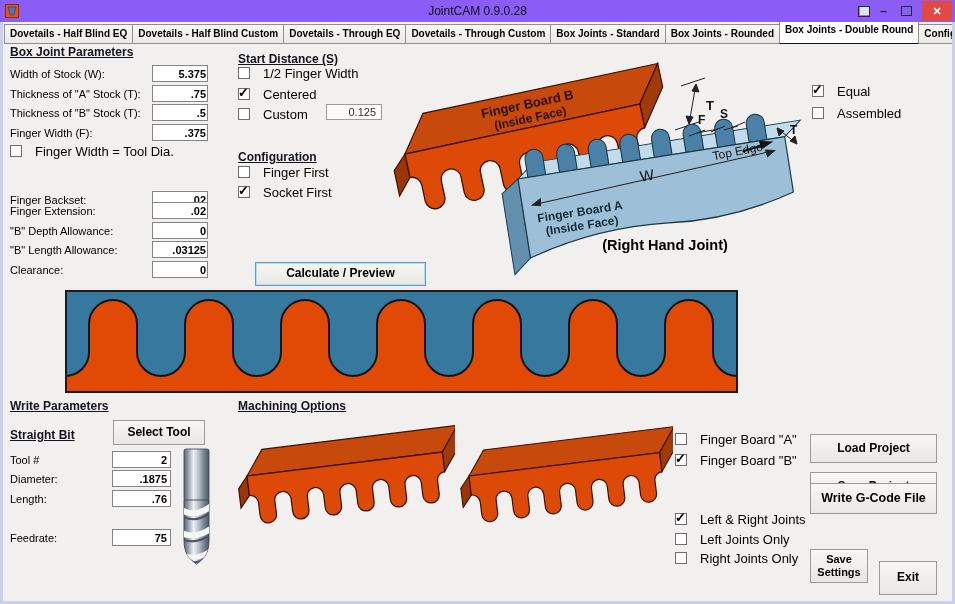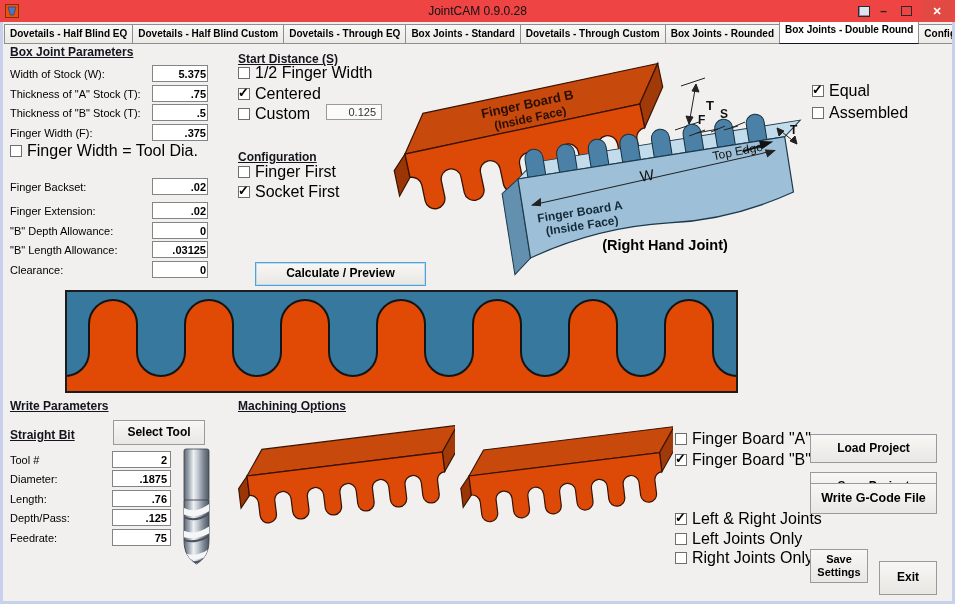--- a/index.html
+++ b/index.html
@@ -1,36 +1,36 @@
 <!DOCTYPE html>
 <html><head>
 <meta charset="utf-8">
 <style>
   html,body{margin:0;padding:0;background:#555;font-family:"Liberation Sans",sans-serif;}
   .window{position:relative;width:955px;height:604px;background:#f1f0ee;box-shadow:0 0 0 1px #6f84c4;overflow:hidden;}
   .frame{position:absolute;top:22px;left:0;right:0;bottom:0;border-left:3px solid #c9d0ec;border-right:3px solid #c9d0ec;border-bottom:3px solid #c9d0ec;pointer-events:none;z-index:60;}
-  .titlebar{position:absolute;top:0;left:0;right:0;height:22px;background:#ef4444;z-index:40;padding-left:12px;}
+  .titlebar{position:absolute;top:0;left:0;right:0;height:22px;background:#8b5cf6;z-index:40;padding-left:12px;}
   .title{position:absolute;left:0;right:0;top:4px;text-align:center;font-size:12px;color:#111;}
   .appicon{position:absolute;left:5px;top:4px;width:14px;height:14px;}
   .winbtns{position:absolute;right:3px;top:1px;height:20px;display:flex;align-items:center;gap:6px;z-index:45;}
   .pinicon{width:10px;height:9px;border:1px solid #2a2a2a;background:#dfe3f0;box-shadow:inset 1px -1px 0 #8a90a8;}
   .minicon{font:bold 12px "Liberation Sans",sans-serif;color:#222;line-height:10px;padding:0 4px;}
   .maxicon{width:9px;height:8px;border:1px solid #2a2a2a;background:transparent;margin:0 4px;}
   .closebtn{width:30px;height:20px;background:#e04a42;color:#fff;font:bold 11px "Liberation Sans",sans-serif;display:flex;align-items:center;justify-content:center;}
   .tabs{position:absolute;top:23px;left:4px;height:21px;display:flex;align-items:flex-end;white-space:nowrap;z-index:30;}
   .tab{height:15px;padding:3px 5px 0;background:linear-gradient(#f8f8f6,#eceae5);border:1px solid #8e8e8e;margin-right:-1px;font-weight:bold;font-size:10px;color:#000;}
   .tab.active{background:#fff;height:19px;padding-top:4px;margin-top:-3px;border-bottom:1px solid #0f172a;position:relative;z-index:5;}
   .heading{position:absolute;font-size:12px;font-weight:bold;color:#14141f;text-decoration:underline;}
   .prow{position:absolute;left:10px;width:198px;height:17px;display:flex;justify-content:space-between;align-items:center;}
   .trow{position:absolute;left:10px;width:161px;height:17px;display:flex;justify-content:space-between;align-items:center;}
   .plabel{font-size:11px;color:#000;}
   .pinput{width:56px;height:17px;border:1px solid #848484;background:#fff;font:bold 11px "Liberation Sans",sans-serif;text-align:right;padding:0 1px;box-sizing:border-box;}
   .tinput{width:59px;height:17px;border:1px solid #848484;background:#fff;font:bold 11px "Liberation Sans",sans-serif;text-align:right;padding:0 3px;box-sizing:border-box;}
   .custominput{position:absolute;left:326px;top:104px;width:56px;height:16px;border:1px solid #9a9a9a;background:#fbfbfa;font:11px "Liberation Sans",sans-serif;color:#333;text-align:right;padding:0 5px;box-sizing:border-box;}
-  .cbrow{position:absolute;display:flex;align-items:center;gap:5px;height:14px;font-size:16px;color:#000;}
+  .cbrow{position:absolute;display:flex;align-items:center;gap:13px;height:14px;font-size:13px;color:#000;}
   .cb{width:12px;height:12px;border:1px solid #6e6e6e;background:#fff;flex:none;position:relative;box-sizing:border-box;}
   .cb.on::after{content:"✓";position:absolute;left:-1px;top:-4px;font-size:13px;font-weight:bold;color:#000;}
   .btn{position:absolute;background:linear-gradient(#f8f7f5,#e9e7e3);border:1px solid #9a9a9a;font:bold 12px "Liberation Sans",sans-serif;color:#000;display:flex;align-items:center;justify-content:center;text-align:center;box-sizing:border-box;line-height:1.15;}
   .btn.focus{border:1px solid #56a0d4;box-shadow:inset 0 0 0 1px #b8dcf2;}
   svg{position:absolute;}
   svg text{font-family:"Liberation Sans",sans-serif;}
 </style>
 </head>
 <body>
 
@@ -47,22 +47,22 @@
       <span class="minicon">–</span>
       <span class="maxicon"></span>
       <span class="closebtn">✕</span>
     </div>
   </div>
 
   <div class="tabs">
     <div class="tab">Dovetails - Half Blind EQ</div>
     <div class="tab">Dovetails - Half Blind Custom</div>
     <div class="tab">Dovetails - Through EQ</div>
+    <div class="tab">Dovetails - Through Custom</div>
     <div class="tab">Box Joints - Standard</div>
-    <div class="tab">Dovetails - Through Custom</div>
     <div class="tab">Box Joints - Rounded</div>
     <div class="tab active">Box Joints - Double Round</div>
     <div class="tab">Configuration</div>
   </div>
 
   <div class="heading" style="left:10px;top:45px">Box Joint Parameters</div>
 
   <div class="prow" style="top:65px">
     <span class="plabel">Width of Stock (W):</span>
     <input class="pinput" value="5.375" style="">
@@ -76,21 +76,21 @@
     <input class="pinput" value=".5" style="">
   </div>
   <div class="prow" style="top:124px">
     <span class="plabel">Finger Width (F):</span>
     <input class="pinput" value=".375" style="">
   </div>
   <div class="cbrow" style="left:10px;top:144px">
     <span class="cb"></span>
     <span>Finger Width = Tool Dia.</span>
   </div>
-  <div class="prow" style="top:178px">
+  <div class="prow" style="top:191px">
     <span class="plabel">Finger Backset:</span>
     <input class="pinput" value=".02" style="">
   </div>
   <div class="prow" style="top:202px">
     <span class="plabel">Finger Extension:</span>
     <input class="pinput" value=".02" style="">
   </div>
   <div class="prow" style="top:222px">
     <span class="plabel">"B" Depth Allowance:</span>
     <input class="pinput" value="0" style="">
@@ -222,24 +222,20 @@
     <input class="tinput" value="2" style="">
   </div>
   <div class="trow" style="top:470px">
     <span class="plabel">Diameter:</span>
     <input class="tinput" value=".1875" style="">
   </div>
   <div class="trow" style="top:490px">
     <span class="plabel">Length:</span>
     <input class="tinput" value=".76" style="">
   </div>
-  <div class="trow" style="top:509px">
-    <span class="plabel">Depth/Pass:</span>
-    <input class="tinput" value=".125" style="">
-  </div>
   <div class="trow" style="top:529px">
     <span class="plabel">Feedrate:</span>
     <input class="tinput" value="75" style="">
   </div>
 
   <svg style="left:177px;top:447px" width="40" height="128" viewBox="0 0 40 128">
     <defs>
       <linearGradient id="mg" x1="0" y1="0" x2="1" y2="0">
         <stop offset="0" stop-color="#5f6873"></stop>
           <stop offset="0.18" stop-color="#9aa3ad"></stop>

